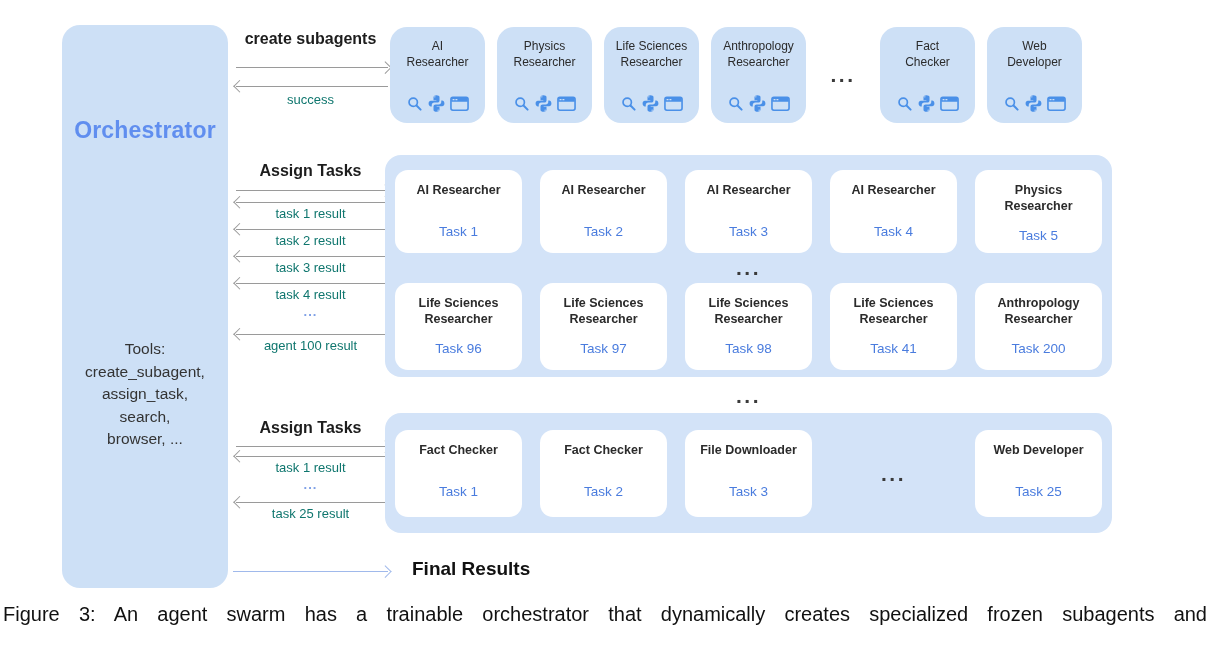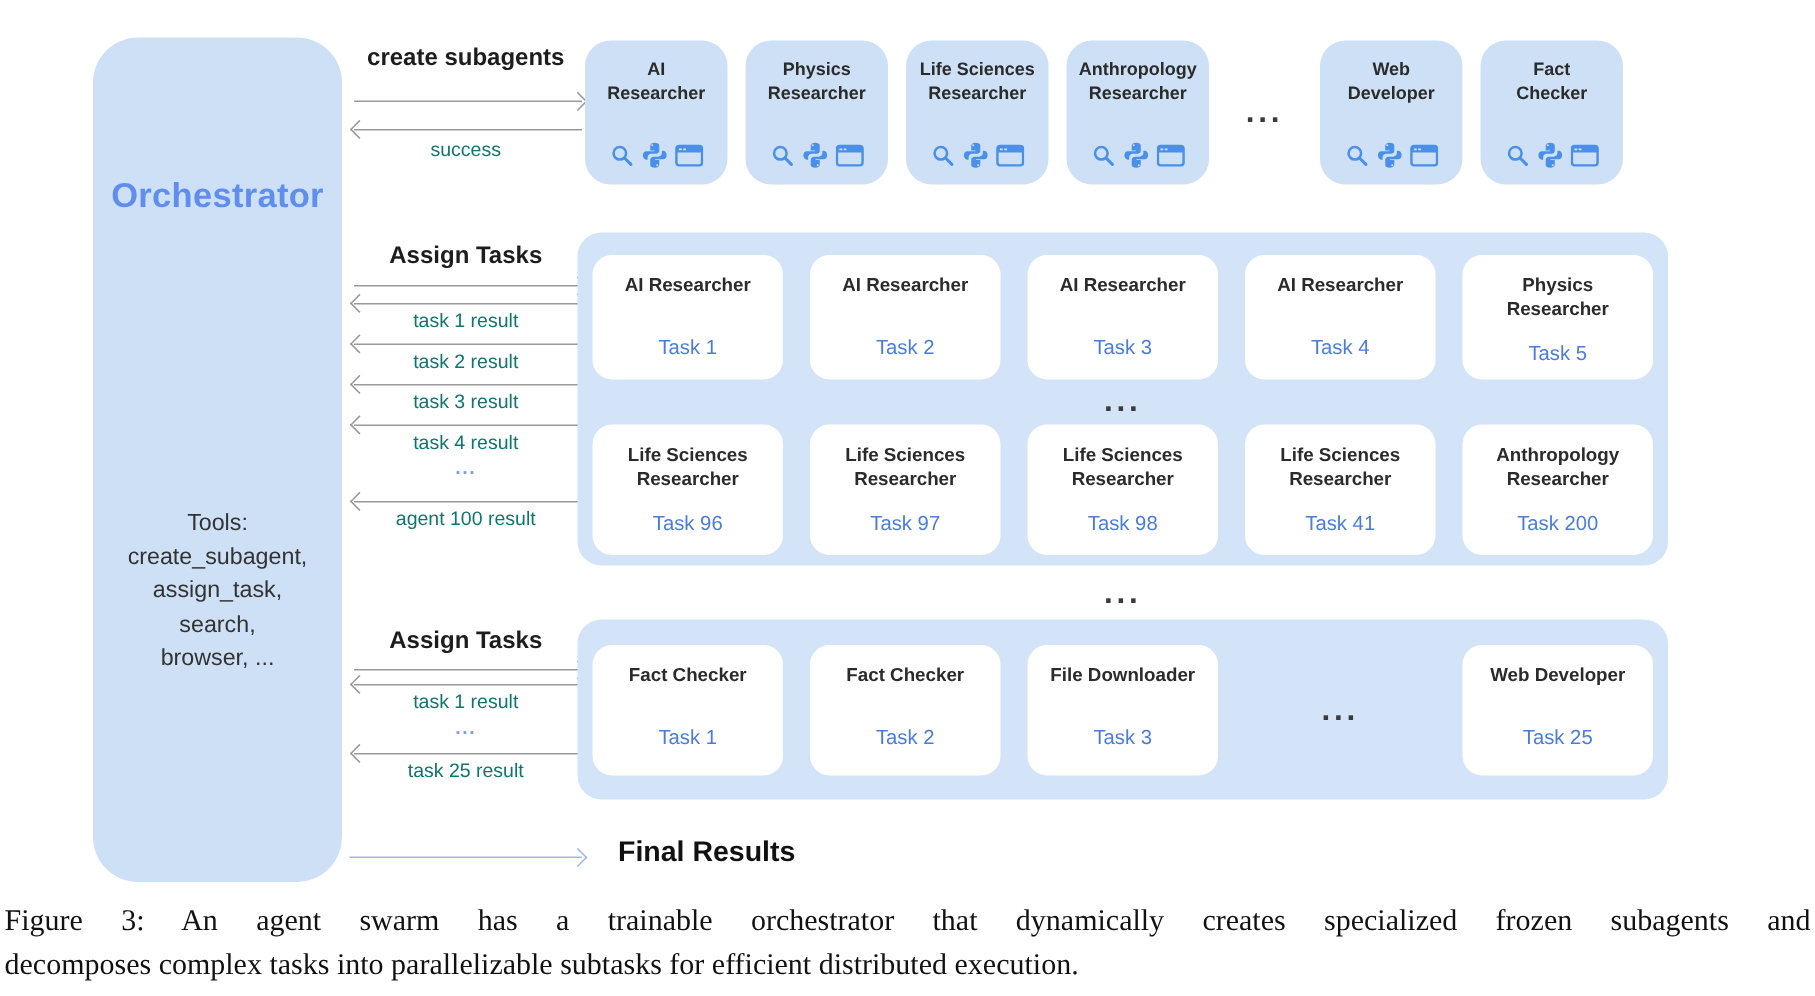--- a/index.html
+++ b/index.html
@@ -1,42 +1,42 @@
 <!DOCTYPE html>
 <html><head>
 <meta charset="utf-8">
 <style>
   *{margin:0;padding:0;box-sizing:border-box}
   body{font-family:"Liberation Sans",sans-serif;background:#fff}
   .canvas{position:relative;width:1210px;height:664px;background:#fff;overflow:hidden}
   .pre{white-space:pre-line}
 
   
-  .orb{position:absolute;left:62px;top:25px;width:166px;height:563px;background:#cde0f6;border-radius:30px}
+  .orb{position:absolute;left:62px;top:25px;width:166px;height:563px;background:#cde0f6;border-radius:18px}
   .orb-title{position:absolute;top:92px;left:0;width:100%;text-align:center;font-size:23px;font-weight:bold;color:#608eef;letter-spacing:.2px}
   .orb-tools{position:absolute;top:313px;left:0;width:100%;text-align:center;font-size:15.5px;line-height:22.5px;color:#333}
 
   
   .arrow{position:absolute;height:0;border-top:1.2px solid #9a9a9a}
   .arrow.right::after{content:'';position:absolute;right:-1px;top:-4.8px;width:7.5px;height:7.5px;
     border-top:1.2px solid #9a9a9a;border-right:1.2px solid #9a9a9a;transform:rotate(45deg)}
   .arrow.left::before{content:'';position:absolute;left:-1px;top:-4.8px;width:7.5px;height:7.5px;
     border-top:1.2px solid #9a9a9a;border-left:1.2px solid #9a9a9a;transform:rotate(-45deg)}
   .arrow.blue{border-top-color:#a0b9eb}
   .arrow.blue::after{border-color:#a0b9eb}
 
   
   .flow-label{position:absolute;left:233px;width:155px;text-align:center;font-size:16px;font-weight:bold;color:#1d1d1d}
   .blue-label{position:absolute;left:233px;width:155px;text-align:center;font-size:13px;color:#0f766e}
   .bdots{position:absolute;left:233px;width:155px;text-align:center;font-size:13px;font-weight:bold;color:#7d9fe6;letter-spacing:1px;line-height:8px}
 
   
   .agents-row{position:absolute;left:390px;top:27px;display:flex;gap:12px;align-items:stretch}
   .acard{width:95px;height:96px;border-radius:17px;background:#cde0f6;display:flex;flex-direction:column;align-items:center;padding:12px 3px 10px}
-  .aname{font-size:12px;font-weight:bold;color:#2b2b2b;line-height:1.3;text-align:center;white-space:pre-line}
+  .aname{font-size:12px;font-weight:normal;color:#2b2b2b;line-height:1.3;text-align:center;white-space:pre-line}
   .aicons{margin-top:auto;display:flex;align-items:center;gap:4px}
   .adots{width:50px;display:flex;align-items:center;justify-content:center}
 
   .dots{font-weight:800;color:#3a3a3a;letter-spacing:2.5px;font-size:21px;line-height:10px}
 
   
   .task-container{position:absolute;left:385px;width:727px;background:#d3e3f8;border-radius:16px}
   #container1{top:155px;height:222px}
   #container2{top:413px;height:120px}
   .crow{display:grid;grid-template-columns:repeat(5,127px);justify-content:space-between;padding:0 10px}
@@ -48,21 +48,21 @@
   .cdots-cell{display:flex;align-items:center;justify-content:center}
   .tcard{background:#fff;border-radius:13px;display:flex;flex-direction:column;align-items:center;padding-top:12px}
   .tname{font-size:12.5px;font-weight:bold;color:#2b2b2b;line-height:1.28;text-align:center;white-space:pre-line;min-height:28px}
   .ttask{font-size:13.5px;color:#4a7cde;margin-top:14px}
   .between-dots{position:absolute;left:385px;top:384px;width:727px;height:24px;display:flex;align-items:center;justify-content:center}
 
   
   .final-label{position:absolute;left:412px;top:558px;font-size:19px;font-weight:bold;color:#111}
 
   
-  .caption{position:absolute;left:0;top:600px;width:1210px;padding:0 3px;font-family:Liberation Serif, serif;font-size:20px;line-height:29px;color:#111}
+  .caption{position:absolute;left:0;top:600px;width:1210px;padding:0 3px;font-family:Liberation Sans, sans-serif;font-size:20px;line-height:29px;color:#111}
   .caption .l1{text-align:justify;text-align-last:justify}
 
   .ic{display:block}
   .ic-s{width:16px;height:16px}
   .ic-p{width:19px;height:19px}
   .ic-b{width:19px;height:16px}
 </style>
 </head>
 <body>
 
@@ -159,37 +159,37 @@
           </svg>
         <svg class="ic ic-b">
             <use href="#i-browser"></use>
           </svg>
       </div>
     </div>
     <div class="adots">
       <span class="dots">...</span>
     </div>
     <div class="acard">
+      <div class="aname">Fact
+Checker</div>
+      <div class="aicons">
+        <svg class="ic ic-s">
+            <use href="#i-search"></use>
+          </svg>
+        <svg class="ic ic-p">
+            <use href="#i-python"></use>
+          </svg>
+        <svg class="ic ic-b">
+            <use href="#i-browser"></use>
+          </svg>
+      </div>
+    </div>
+    <div class="acard">
       <div class="aname">Web
 Developer</div>
-      <div class="aicons">
-        <svg class="ic ic-s">
-            <use href="#i-search"></use>
-          </svg>
-        <svg class="ic ic-p">
-            <use href="#i-python"></use>
-          </svg>
-        <svg class="ic ic-b">
-            <use href="#i-browser"></use>
-          </svg>
-      </div>
-    </div>
-    <div class="acard">
-      <div class="aname">Fact
-Checker</div>
       <div class="aicons">
         <svg class="ic ic-s">
             <use href="#i-search"></use>
           </svg>
         <svg class="ic ic-p">
             <use href="#i-python"></use>
           </svg>
         <svg class="ic ic-b">
             <use href="#i-browser"></use>
           </svg>
@@ -301,16 +301,15 @@
         <div class="ttask">Task 25</div>
       </div>
     </div>
   </div>
 
   <div class="arrow right blue" style="left:233px;top:571px;width:155px"></div>
   <div class="final-label">Final Results</div>
 
   <div class="caption">
     <div class="l1">Figure 3: An agent swarm has a trainable orchestrator that dynamically creates specialized frozen subagents and</div>
-    <div class="l2">decomposes complex tasks into parallelizable subtasks for efficient distributed execution.</div>
   </div>
 
 </div>
 
 </body></html>

